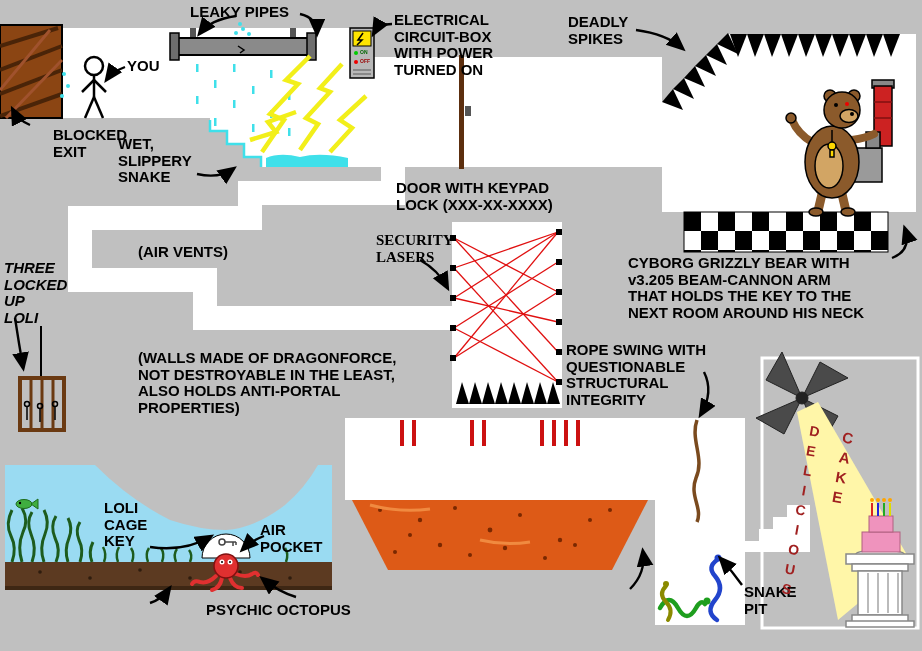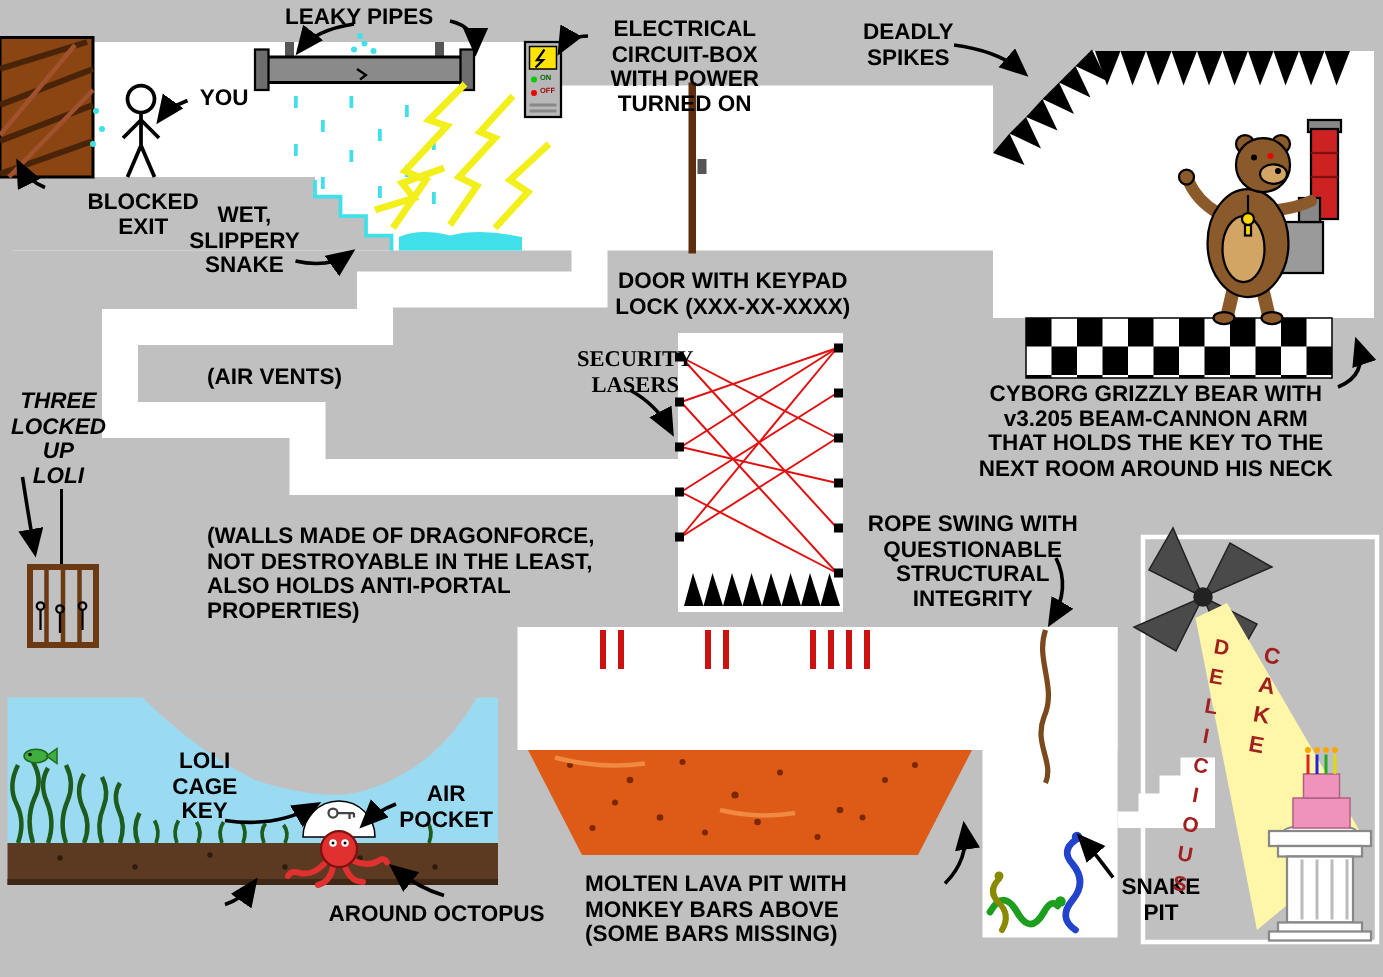--- a/index.html
+++ b/index.html
@@ -1,20 +1,20 @@
 <!DOCTYPE html>
 <html style="--wall: #c0c0c0; --water: #9adbf2; --puddle: #3fe0ea; --lava: #dd5a17; --laser: #e01010; --electric: #f2ef1a; --wood: #8b4513; --rope: #7a4a1e; --beam: #fff6a8; --cake: #ef93bd; --cake-letters: #a02020; --bear: #8b5a2b; --cannon: #cc2222; --bars: #cc1111; --snake-green: #1e9e1e; --snake-blue: #2244cc;"><head>
 <meta charset="utf-8">
 <style>
   html,body{margin:0;padding:0;background:#c0c0c0;}
   #scene{position:relative;width:922px;height:651px;background:var(--wall,#c0c0c0);overflow:hidden;
          font-family:"Liberation Sans",sans-serif;}
   #scene svg{position:absolute;left:0;top:0;}
   .lbl{position:absolute;font-weight:bold;font-size:15px;line-height:1.1;color:#000;
-       white-space:pre-line;pointer-events:none;text-align:center;}
+       white-space:pre-line;pointer-events:none;}
   .lbl.center{text-align:left;}
   .tiny{position:absolute;font-weight:bold;font-size:5px;color:#000;line-height:1;}
   .vtext{position:absolute;writing-mode:vertical-rl;text-orientation:upright;font-weight:bold;
          color:var(--cake-letters,#a02020);transform-origin:top left;}
   .f-white{fill:#fff}.f-wall{fill:var(--wall,#c0c0c0)}
   .f-lava{fill:var(--lava,#dd5a17)}.f-water{fill:var(--water,#9adbf2)}
   .f-beam{fill:var(--beam,#fff6a8)}.f-wood{fill:var(--wood,#8b4513)}
   .f-bear{fill:var(--bear,#8b5a2b)}.f-belly{fill:#d2a564}
   .f-cannon{fill:var(--cannon,#cc2222)}.f-cake{fill:var(--cake,#ef93bd)}
   .f-cyan{fill:var(--puddle,#4ee3ee)}.f-bars{fill:var(--bars,#cc1111)}
@@ -431,23 +431,20 @@
 PROPERTIES)</div>
 <div class="lbl" style="left:566px;top:342px;width:165px;">ROPE SWING WITH
 QUESTIONABLE
 STRUCTURAL
 INTEGRITY</div>
 <div class="lbl" style="left:104px;top:500px;width:65px;">LOLI
 CAGE
 KEY</div>
 <div class="lbl" style="left:260px;top:522px;width:75px;">AIR
 POCKET</div>
-<div class="lbl" style="left:206px;top:602px;width:170px;">AROUND OCTOPUS</div>
-<div class="lbl center" style="left:390px;top:582px;width:215px;">MOLTEN LAVA PIT WITH
-MONKEY BARS ABOVE
-(SOME BARS MISSING)</div>
+<div class="lbl" style="left:206px;top:602px;width:170px;">PSYCHIC OCTOPUS</div>
 <div class="lbl" style="left:744px;top:584px;width:60px;">SNAKE
 PIT</div>
 <div class="vtext" style="left:808px;top:422px;font-size:14px;letter-spacing:4px;transform:rotate(10deg);">DELICIOUS</div>
 <div class="vtext" style="left:841px;top:428px;font-size:15px;letter-spacing:3px;transform:rotate(10deg);">CAKE</div>
 <div class="tiny" style="left:360px;top:50px;color:#060;">ON</div>
 <div class="tiny" style="left:360px;top:59px;color:#900;">OFF</div>
 </div>
 
 </body></html>

